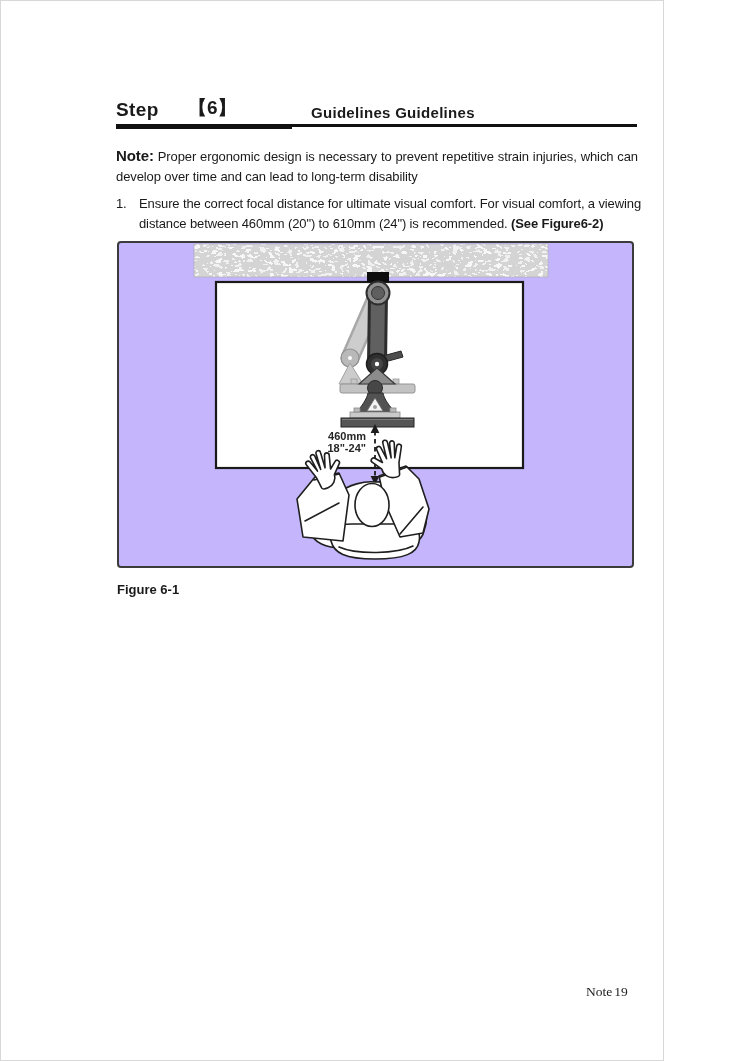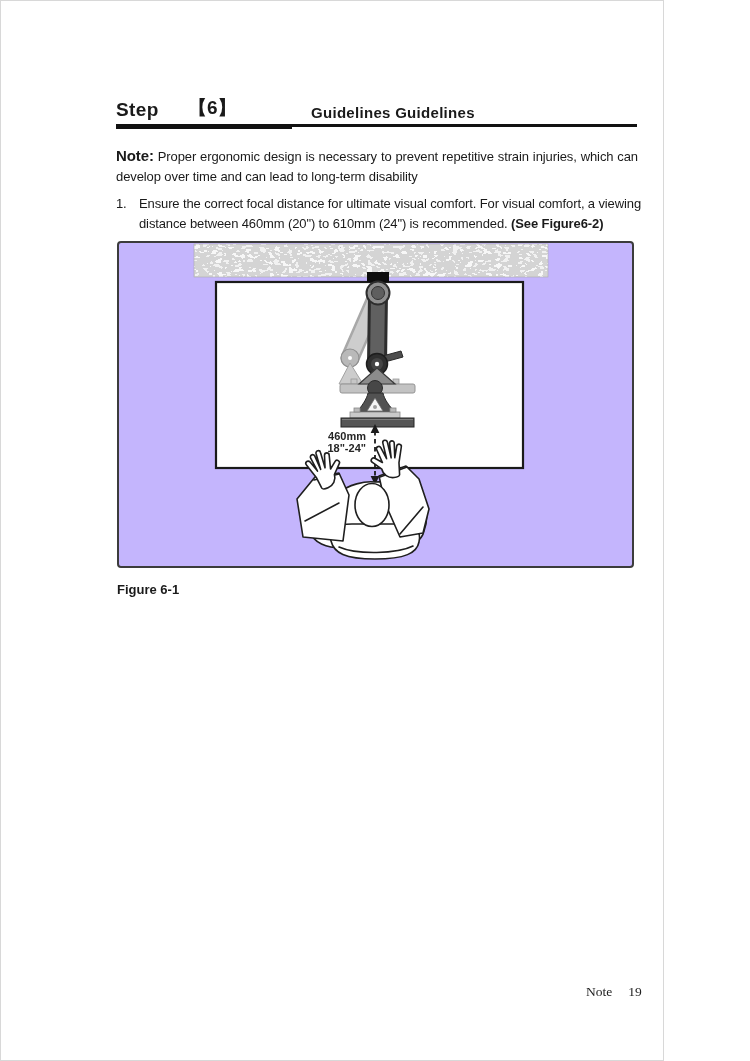--- a/index.html
+++ b/index.html
@@ -27,21 +27,21 @@
   .instr-body b{letter-spacing:-.1px;}
   
   .figure-box{position:absolute; left:116px; top:240px; width:517px; height:327px;
               border:2px solid #3c3c3c; border-radius:4px; box-sizing:border-box; background:#c4b5fd;}
   .figure-box svg{display:block; width:513px; height:323px;}
   .figure-caption{position:absolute; left:116px; top:581px; width:517px;
                   font-weight:bold; font-size:13px;}
   
   .footer{position:absolute; left:585px; top:983px; font-family:"Liberation Serif", serif;
           font-size:13.5px; color:#222;}
-  .footer .page-num{margin-left:16px;}
+  .footer .page-num{margin-left:2px;}
 </style>
 </head>
 <body>
 
 <div class="page">
 
   <div class="header">
     <span class="step-word">Step</span>
     <span class="step-num">【6】</span>
     <span class="doc-title">Guidelines Guidelines</span>

